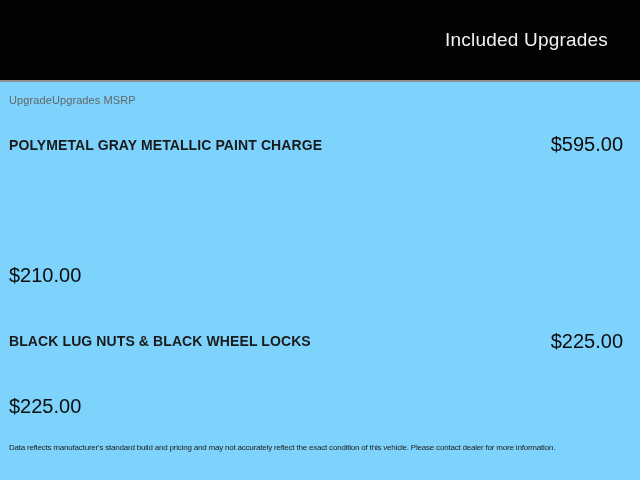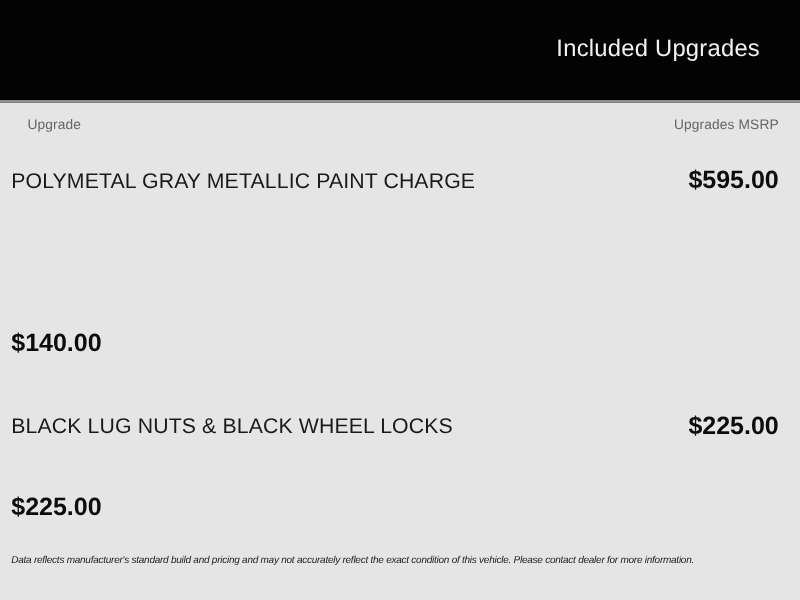--- a/index.html
+++ b/index.html
@@ -6,75 +6,75 @@
   html, body { margin: 0; padding: 0; }
   body {
     width: 640px; height: 480px;
     background: #ffffff;
     font-family: "Liberation Sans", sans-serif;
     overflow: hidden;
   }
   .page {
     position: relative;
     width: 640px; height: 480px;
-    background: #e5e5e5;
+    background: #7dd3fc;
   }
   .panel-header {
     height: 82px;
     background: #030303;
     border-bottom: 2px solid #8f8f8f;
     display: flex;
     align-items: center;
     justify-content: flex-end;
     padding-right: 32px;
   }
   .panel-title {
     margin: 0;
     color: #f2f2f2;
     font-size: 19px;
     font-weight: 400;
     letter-spacing: 0.2px;
   }
   .column-header-row {
     display: flex;
-    justify-content: space-between;
+    justify-content: flex-start;
     align-items: baseline;
-    padding: 12px 17px 0 22px;
+    padding: 12px 17px 0 9px;
     height: 30px;
   }
   .column-header {
     font-size: 11px;
     color: #666666;
     letter-spacing: 0.1px;
   }
   .rows { }
   .row {
     height: 65.5px;
     display: flex;
     align-items: center;
     justify-content: space-between;
     padding: 0 17px 0 9px;
   }
   .upgrade-name {
-    font-size: 17px;
+    font-size: 14px;
     color: #1a1a1a;
     letter-spacing: 0.1px;
     white-space: nowrap;
+    font-weight: bold;
   }
   .upgrade-price {
     font-size: 20px;
-    font-weight: 700;
+    font-weight: 400;
     color: #0c0c0c;
     white-space: nowrap;
   }
   .disclaimer {
     margin: 3px 16px 0 0;
     padding: 0 9px;
     font-size: 8px;
-    font-style: italic;
     color: #222222;
     letter-spacing: -0.2px;
     white-space: nowrap;
   }
 </style>
 </head>
 <body>
 
 <div class="page">
 
@@ -91,21 +91,21 @@
 
     <div class="row">
       <span class="upgrade-name">POLYMETAL GRAY METALLIC PAINT CHARGE</span>
       <span class="upgrade-price">$595.00</span>
     </div>
 
     <div class="row">
     </div>
 
     <div class="row">
-      <span class="upgrade-price">$140.00</span>
+      <span class="upgrade-price">$210.00</span>
     </div>
 
     <div class="row">
       <span class="upgrade-name">BLACK LUG NUTS &amp; BLACK WHEEL LOCKS</span>
       <span class="upgrade-price">$225.00</span>
     </div>
 
     <div class="row">
       <span class="upgrade-price">$225.00</span>
     </div>

